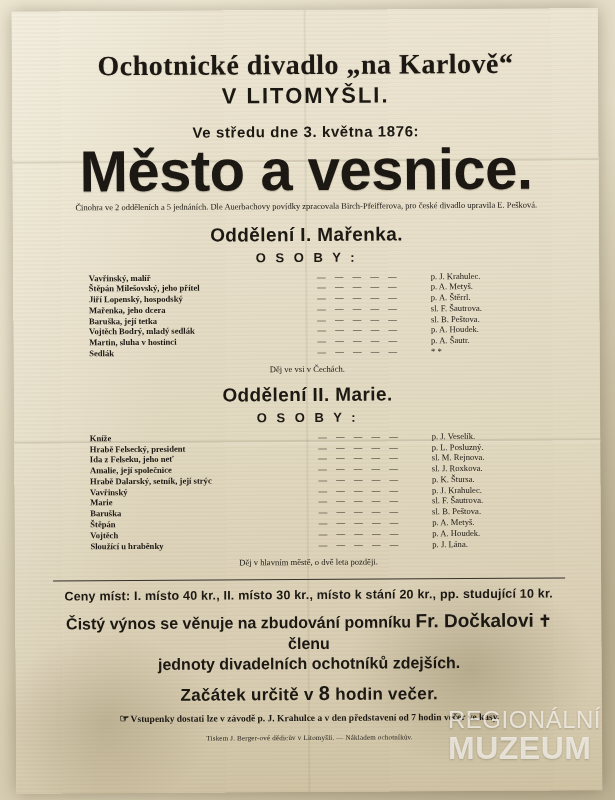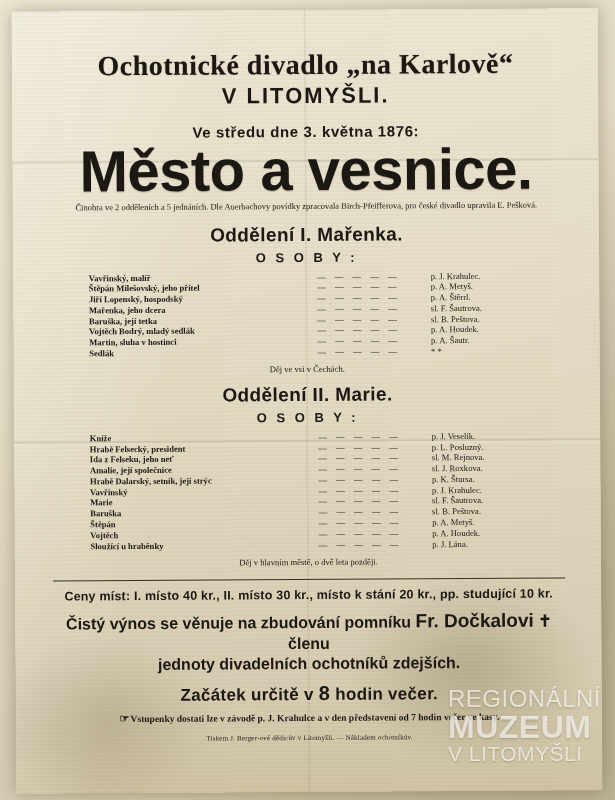--- a/index.html
+++ b/index.html
@@ -374,15 +374,14 @@
 
       <div class="t-printer">Tiskem J. Berger-ové dědicův v Litomyšli. — Nákladem ochotníkův.</div>
     </div>
 
     <div class="grain"></div>
   </div>
 
   <div class="watermark">
     <div class="w1">REGIONÁLNÍ</div>
     <div class="w2">MUZEUM</div>
-    <div class="w3">V LITOMYŠLI</div>
   </div>
 </div>
 
 </body></html>

